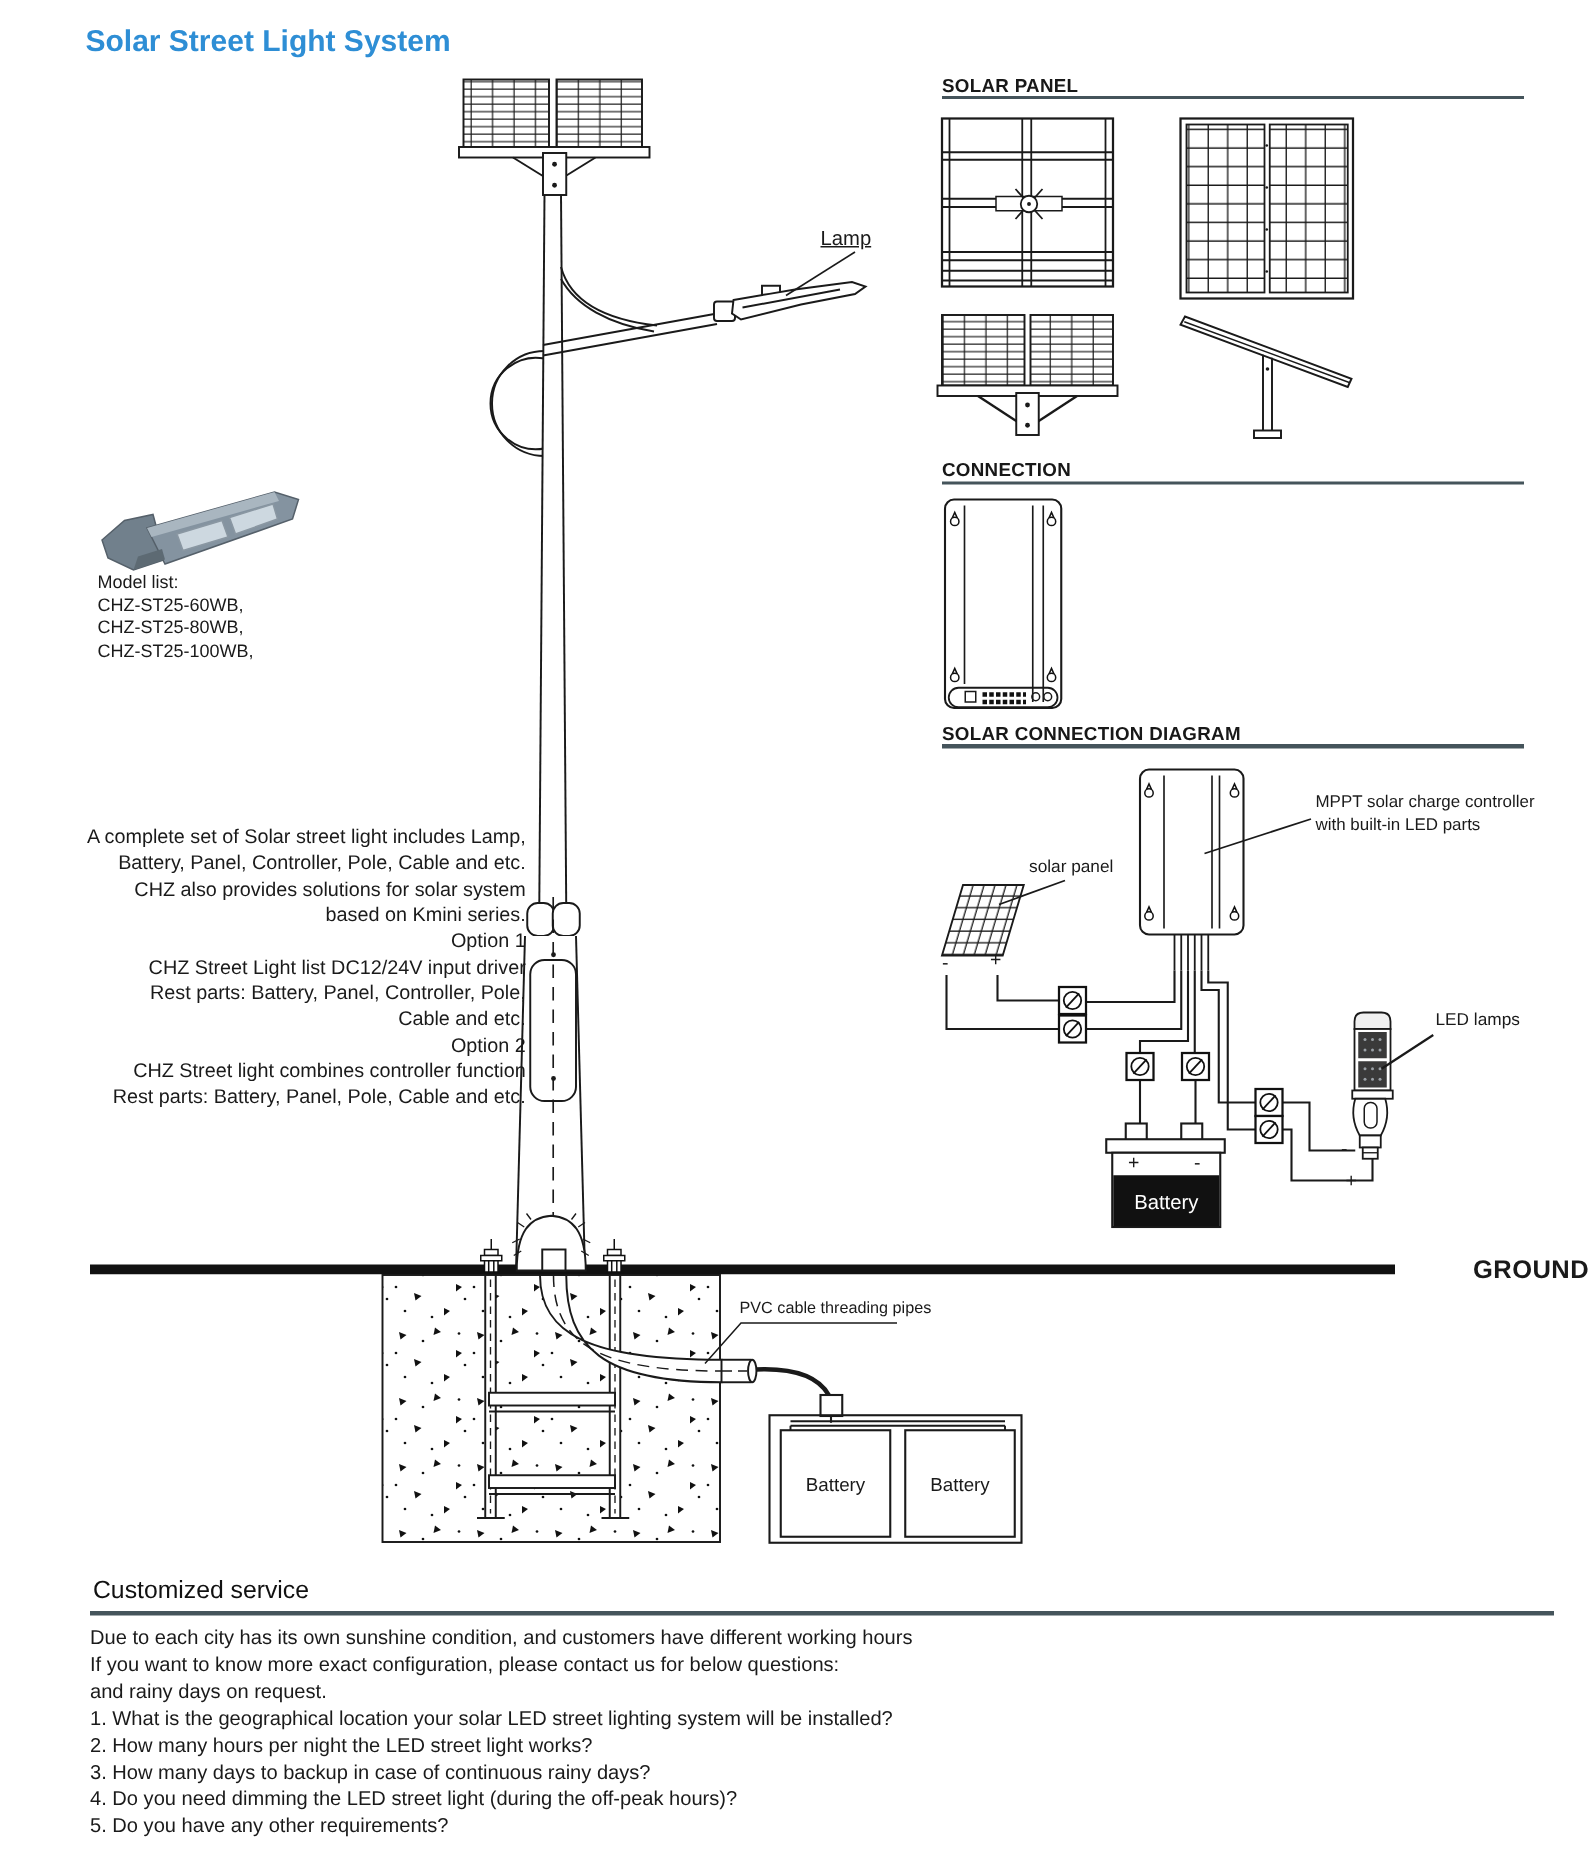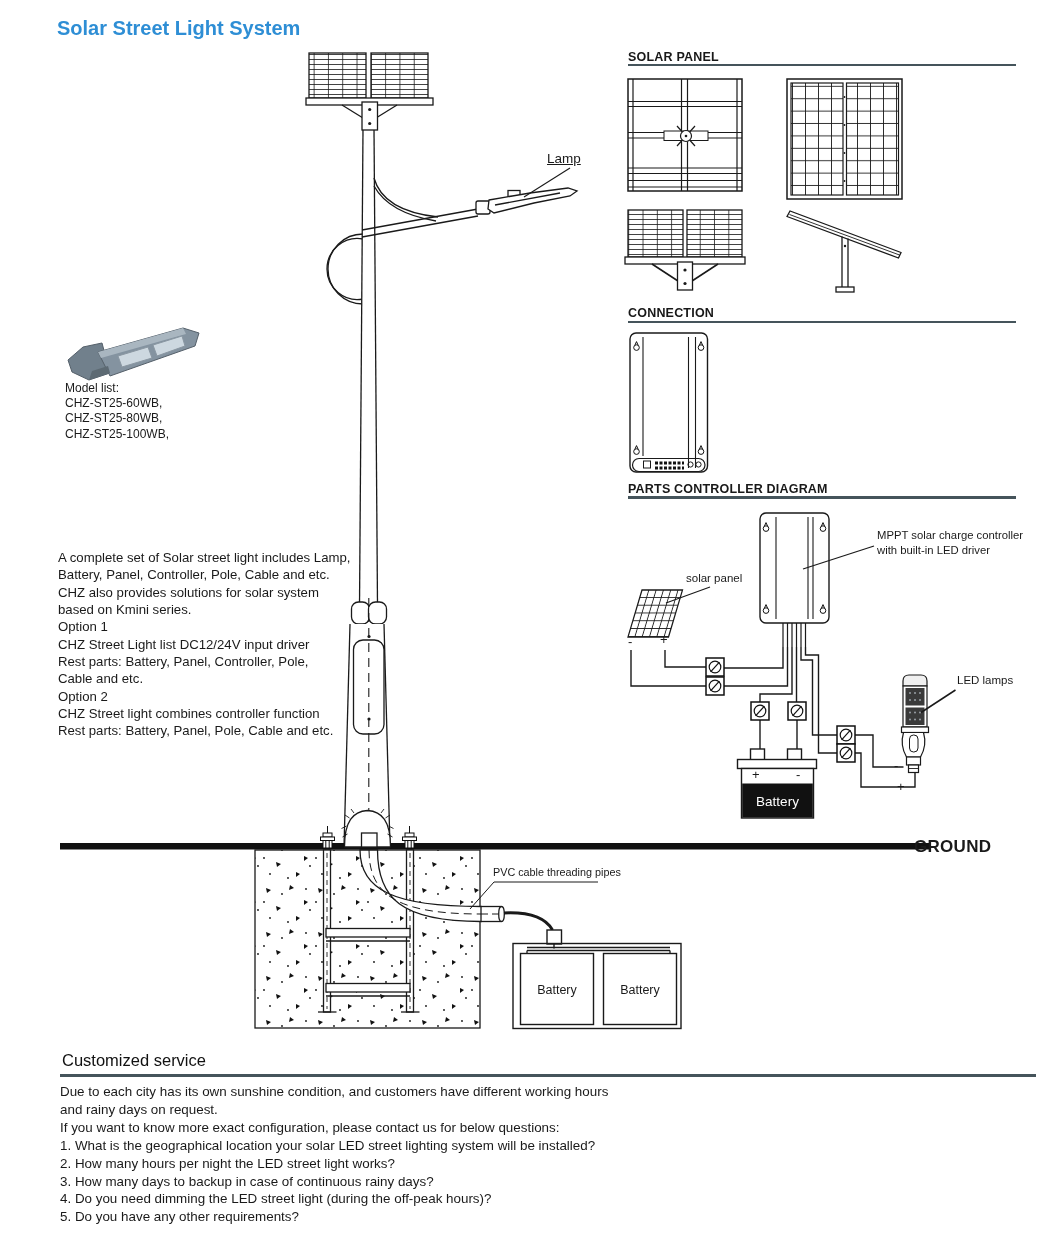--- a/index.html
+++ b/index.html
@@ -7,21 +7,21 @@
         font-family:"Liberation Sans","DejaVu Sans",sans-serif;color:#1a1a1a;}
   svg.art{position:absolute;left:0;top:0;z-index:1;}
   .t{position:absolute;white-space:nowrap;z-index:2;}
   .title{font-size:20px;font-weight:bold;color:#2e8ed5;}
   .sec-h{font-size:12.5px;font-weight:bold;letter-spacing:.2px;color:#181818;}
   .rule{position:absolute;background:#45545b;z-index:2;}
   .small-label{font-size:11.5px;}
   .tiny-label{font-size:10.8px;}
   .lines{position:absolute;z-index:2;}
   .lines div{white-space:nowrap;}
-  .desc div{font-size:13.2px;line-height:17.35px;}
+  .desc div{font-size:13.2px;line-height:17.35px;text-align:right;}
   .cs-body div{font-size:13.4px;line-height:17.9px;}
   .model div{font-size:12px;line-height:15.2px;}
   .ground{font-size:17px;font-weight:bold;letter-spacing:.3px;}
   .cs-h{font-size:16.5px;color:#111;}
   .batt-box{position:absolute;z-index:2;text-align:center;font-size:12.5px;}
   .batt-white{position:absolute;z-index:2;text-align:center;font-size:13.5px;color:#fff;}
   .sign{position:absolute;z-index:2;font-size:13px;}
 </style>
 </head>
 <body>
@@ -319,21 +319,21 @@
 </svg>
 
   <div class="t title" style="left:57px;top:17px;">Solar Street Light System</div>
 
   <div class="t sec-h" style="left:628px;top:50px;">SOLAR PANEL</div>
   <div class="rule" style="left:628px;top:64px;width:388px;height:2px;"></div>
 
   <div class="t sec-h" style="left:628px;top:306px;">CONNECTION</div>
   <div class="rule" style="left:628px;top:321px;width:388px;height:2px;"></div>
 
-  <div class="t sec-h" style="left:628px;top:482px;">PARTS CONTROLLER DIAGRAM</div>
+  <div class="t sec-h" style="left:628px;top:482px;">SOLAR CONNECTION DIAGRAM</div>
   <div class="rule" style="left:628px;top:496px;width:388px;height:2.5px;"></div>
 
   <div class="t" style="left:547px;top:151px;font-size:13.5px;text-decoration:underline;">Lamp</div>
 
   <div class="lines model" style="left:65px;top:381px;">
     <div>Model list:</div>
     <div>CHZ-ST25-60WB,</div>
     <div>CHZ-ST25-80WB,</div>
     <div>CHZ-ST25-100WB,</div>
   </div>
@@ -348,42 +348,42 @@
     <div>Rest parts: Battery, Panel, Controller, Pole,</div>
     <div>Cable and etc.</div>
     <div>Option 2</div>
     <div>CHZ Street light combines controller function</div>
     <div>Rest parts: Battery, Panel, Pole, Cable and etc.</div>
   </div>
 
   <div class="t small-label" style="left:686px;top:572px;">solar panel</div>
   <div class="lines" style="left:877px;top:528px;">
     <div style="font-size:11.3px;line-height:15px;">MPPT solar charge controller</div>
-    <div style="font-size:11.3px;line-height:15px;">with built-in LED driver</div>
+    <div style="font-size:11.3px;line-height:15px;">with built-in LED parts</div>
   </div>
   <div class="t small-label" style="left:957px;top:674px;">LED lamps</div>
   <div class="sign" style="left:628px;top:634px;">-</div>
   <div class="sign" style="left:660px;top:632px;">+</div>
   <div class="sign" style="left:752px;top:767px;">+</div>
   <div class="sign" style="left:796px;top:767px;">-</div>
   <div class="sign" style="left:894px;top:758px;">-</div>
   <div class="sign" style="left:897px;top:779px;">+</div>
   <div class="batt-white" style="left:742px;top:794px;width:71px;">Battery</div>
 
-  <div class="t ground" style="left:914px;top:837px;">GROUND</div>
+  <div class="t ground" style="left:982px;top:837px;">GROUND</div>
   <div class="t tiny-label" style="left:493px;top:866px;">PVC cable threading pipes</div>
   <div class="batt-box" style="left:520px;top:983px;width:74px;">Battery</div>
   <div class="batt-box" style="left:603px;top:983px;width:74px;">Battery</div>
 
   <div class="t cs-h" style="left:62px;top:1051px;">Customized service</div>
   <div class="rule" style="left:60px;top:1074px;width:976px;height:2.5px;"></div>
   <div class="lines cs-body" style="left:60px;top:1083px;">
     <div>Due to each city has its own sunshine condition, and customers have different working hours</div>
+    <div>If you want to know more exact configuration, please contact us for below questions:</div>
     <div>and rainy days on request.</div>
-    <div>If you want to know more exact configuration, please contact us for below questions:</div>
     <div>1. What is the geographical location your solar LED street lighting system will be installed?</div>
     <div>2. How many hours per night the LED street light works?</div>
     <div>3. How many days to backup in case of continuous rainy days?</div>
     <div>4. Do you need dimming the LED street light (during the off-peak hours)?</div>
     <div>5. Do you have any other requirements?</div>
   </div>
 
 </div>
 
 </body></html>

